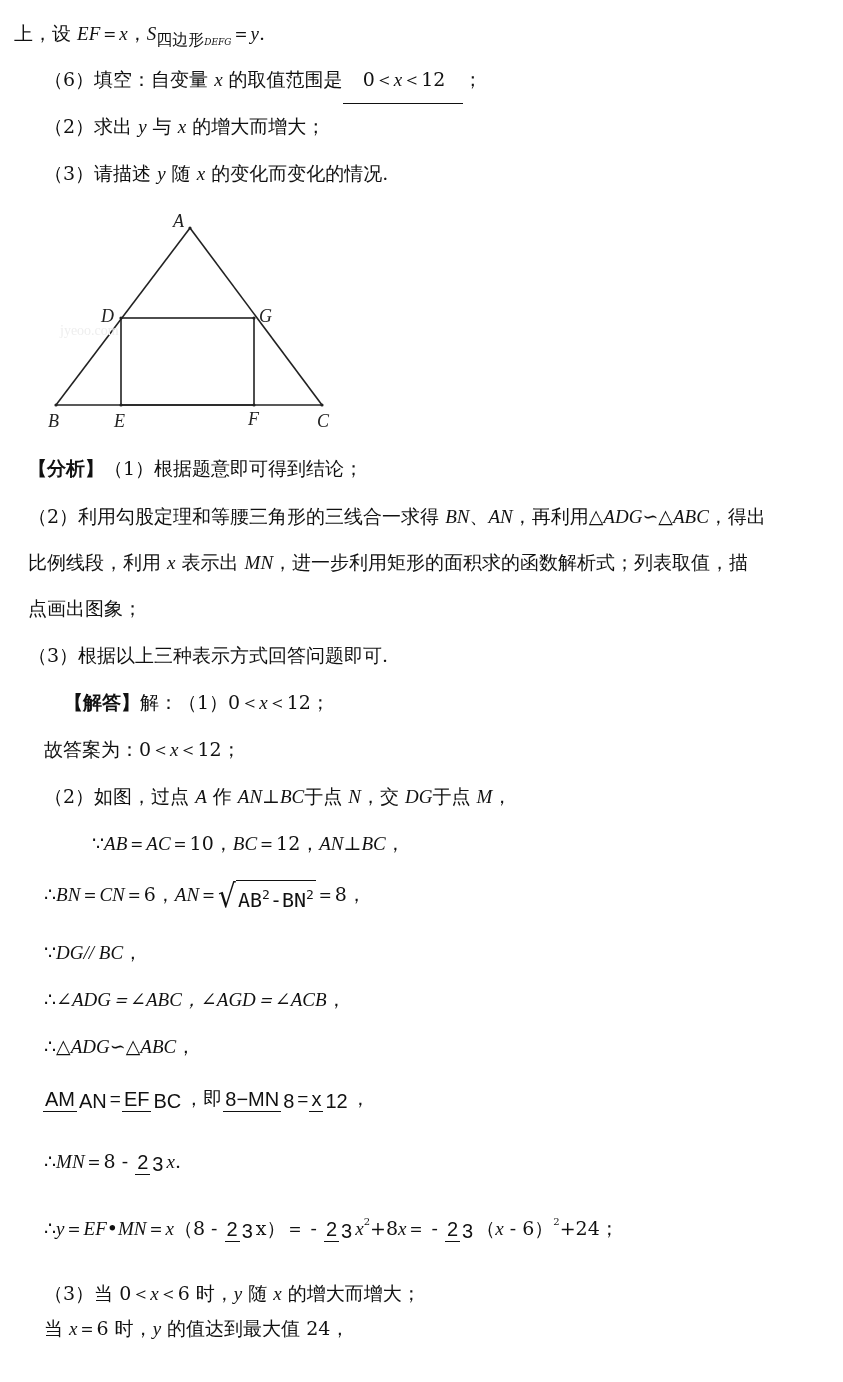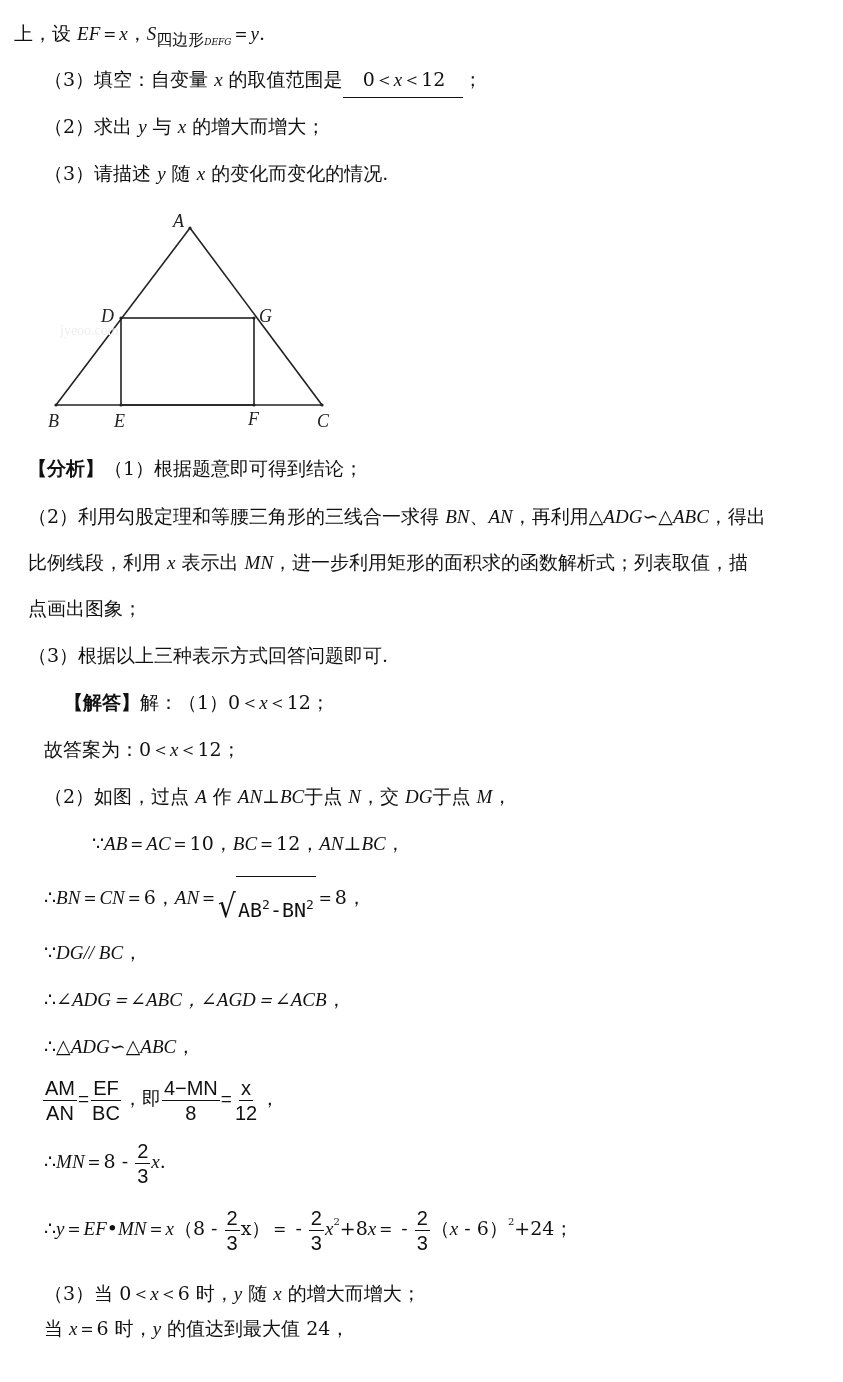--- a/index.html
+++ b/index.html
@@ -5,41 +5,41 @@
   html, body { margin: 0; padding: 0; background: #ffffff; }
   body {
     width: 843px; height: 1382px; position: relative; overflow: hidden;
     font-family: "DejaVu Serif", "Liberation Serif", serif;
     color: #111; font-size: 19px;
   }
   .line { position: absolute; white-space: nowrap; line-height: 24px; }
   .it { font-style: italic; font-family: "Liberation Serif", "DejaVu Serif", serif; }
   .sub { font-size: 16px; vertical-align: -5px; }
   .subit { font-size: 9px; font-style: italic; vertical-align: -5px; }
-  .blank { display: inline-block; border-bottom: 1px solid #111; padding: 0 18px 6px 20px; line-height: 22px; }
-  .frac { display: inline-flex; flex-direction: column; align-items: center; vertical-align: middle; font-family: "Liberation Sans", "DejaVu Sans", sans-serif; font-size: 20px; line-height: 22px; margin: 0 1px; }
+  .blank { display: inline-block; border-bottom: 1px solid #111; padding: 0 18px 12px 20px; line-height: 22px; }
+  .frac { display: inline-flex; flex-direction: row; align-items: center; vertical-align: middle; font-family: "Liberation Sans", "DejaVu Sans", sans-serif; font-size: 20px; line-height: 22px; margin: 0 1px; }
   .frac .num { padding: 0 2px 1px; border-bottom: 1.5px solid #111; }
   .frac .den { padding: 1px 2px 0; }
   .sans { font-family: "Liberation Sans", "DejaVu Sans", sans-serif; }
   .sqrt { display: inline-flex; align-items: flex-end; vertical-align: middle; }
   .sqrt .rad { font-size: 28px; line-height: 30px; transform: scaleY(1.15); font-family: "DejaVu Sans", sans-serif; }
-  .sqrt .body { border-top: 1.5px solid #111; padding: 16px 2px 0; font-family: "DejaVu Sans Mono", "Liberation Mono", monospace; font-size: 20px; line-height: 24px; }
+  .sqrt .body { border-top: 1.5px solid #111; padding: 2px 2px 0; font-family: "DejaVu Sans Mono", "Liberation Mono", monospace; font-size: 20px; line-height: 24px; }
   .sqrt sup { font-size: 13px; }
   .sup2 { font-size: 10px; vertical-align: 10px; }
   #figure { position: absolute; left: 40px; top: 205px; width: 300px; height: 235px; }
 </style>
 </head>
 <body>
 
 <div class="line" style="left:14px; top:21px;">
   <span>上，设 </span><span class="it">EF</span><span>＝</span><span class="it">x</span><span>，</span><span class="it">S</span><span class="sub">四边形</span><span class="subit">DEFG</span><span>＝</span><span class="it">y</span><span>.</span>
 </div>
 
 <div class="line" style="left:44px; top:67px;">
-  <span>（3）填空：自变量 </span><span class="it">x</span><span> 的取值范围是</span><span class="blank"><span>0＜</span><span class="it">x</span><span>＜12</span></span><span>；</span>
+  <span>（6）填空：自变量 </span><span class="it">x</span><span> 的取值范围是</span><span class="blank"><span>0＜</span><span class="it">x</span><span>＜12</span></span><span>；</span>
 </div>
 
 <div class="line" style="left:44px; top:114px;">
   <span>（2）求出 </span><span class="it">y</span><span> 与 </span><span class="it">x</span><span> 的增大而增大；</span>
 </div>
 
 <div class="line" style="left:44px; top:161px;">
   <span>（3）请描述 </span><span class="it">y</span><span> 随 </span><span class="it">x</span><span> 的变化而变化的情况.</span>
 </div>
 
@@ -115,21 +115,21 @@
   <span>∴</span><span class="it">△ADG∽△ABC</span><span>，</span>
 </div>
 <div class="line" style="left:42px; top:1073px; line-height:50px;">
   <span class="frac">
       <span class="num">AM</span>
       <span class="den">AN</span>
     </span><span class="sans">=</span><span class="frac">
       <span class="num">EF</span>
       <span class="den">BC</span>
     </span><span>，即</span><span class="frac">
-      <span class="num">4−MN</span>
+      <span class="num">8−MN</span>
       <span class="den">8</span>
     </span><span class="sans">=</span><span class="frac">
       <span class="num">x</span>
       <span class="den">12</span>
     </span><span>，</span>
 </div>
 <div class="line" style="left:44px; top:1136px; line-height:50px;">
   <span>∴</span><span class="it">MN</span><span>＝8 - </span><span class="frac">
       <span class="num">2</span>
       <span class="den">3</span>

